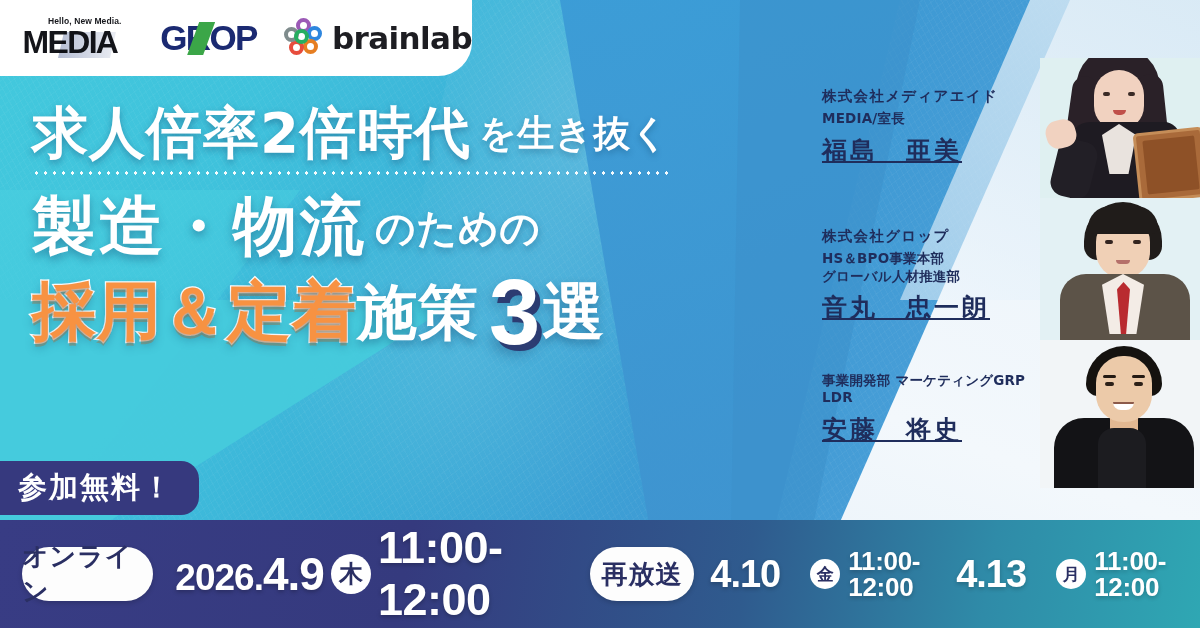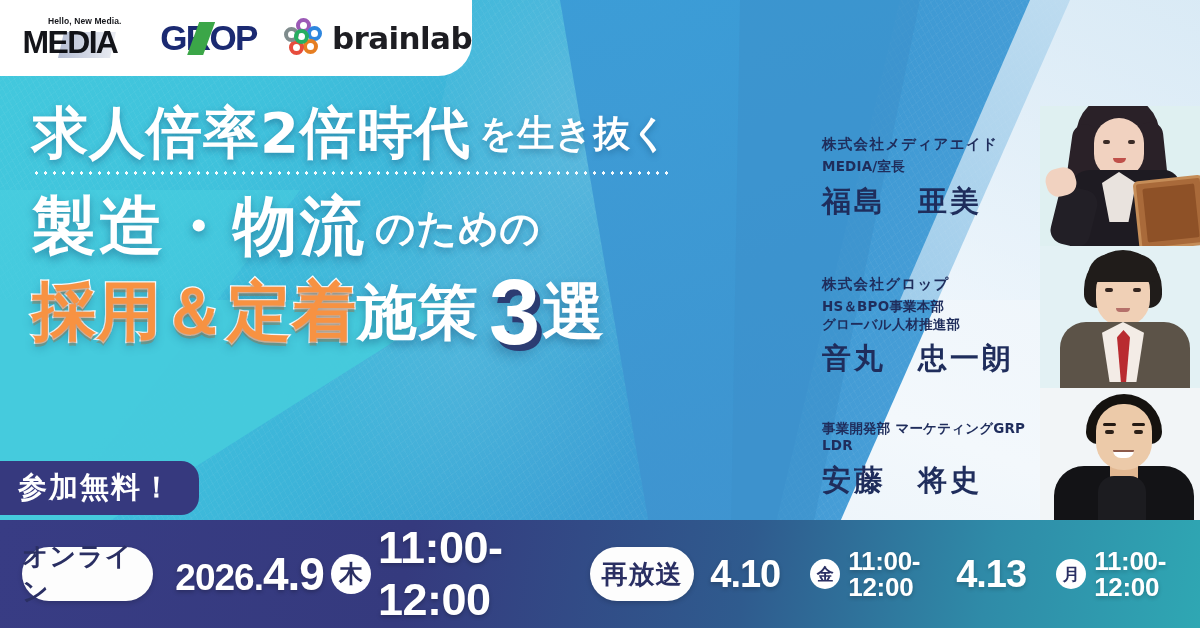--- a/index.html
+++ b/index.html
@@ -247,37 +247,37 @@
     display:inline-flex; align-items:center; justify-content:center;
     font-size:17px; font-weight:bold; margin:0 8px;
     text-shadow:none; flex:none;
   }
   .rerun-row .t{
     font-size:26px; font-weight:bold; letter-spacing:-.3px;
     font-family:"Liberation Sans",sans-serif; line-height:1;
   }
 
   
-  .speakers{ position:absolute; right:0; top:0; width:400px; height:520px; z-index:32;margin-top:48px; }
+  .speakers{ position:absolute; right:0; top:0; width:400px; height:520px; z-index:32; }
   .speaker{ position:absolute; left:0; width:400px; height:150px; }
   .sp1{ top:58px; }
   .sp2{ top:198px; }
   .sp3{ top:340px; }
   .sp-text{ position:absolute; left:22px; top:28px; width:220px; }
   .sp-company{
     font-size:14.5px; font-weight:bold; color:#1f2d5c; letter-spacing:1.3px;
     white-space:nowrap; line-height:1.4;
   }
   .sp-dept{
     font-size:13.5px; font-weight:bold; color:#1f2d5c; letter-spacing:.2px;
     line-height:1.28; margin-top:4px; white-space:nowrap;
   }
   .sp-name{
-    font-size:29px; font-weight:bold; color:#1f2d5c; letter-spacing:3px;
-    margin-top:6px; white-space:nowrap;
+    font-size:25px; font-weight:bold; color:#1f2d5c; letter-spacing:3px;
+    margin-top:6px; white-space:nowrap;text-decoration:underline;
   }
 
   
   .portrait{ position:absolute; right:0; width:160px; height:148px; overflow:hidden; }
   .p1{ top:0; }
   .ph-bg{ position:absolute; inset:0; background:#dff0f1; }
   .ph-bg2{ position:absolute; inset:0; background:#e3f1f4; }
   .ph-bg3{ position:absolute; inset:0; background:#f2f5f7; }
   
   .w-hair{

